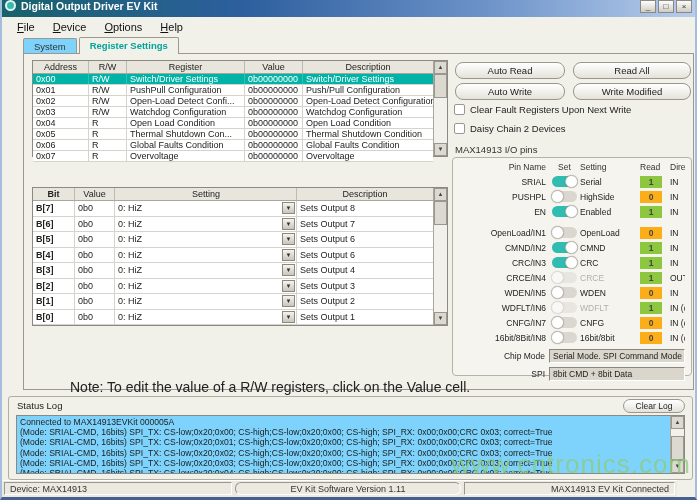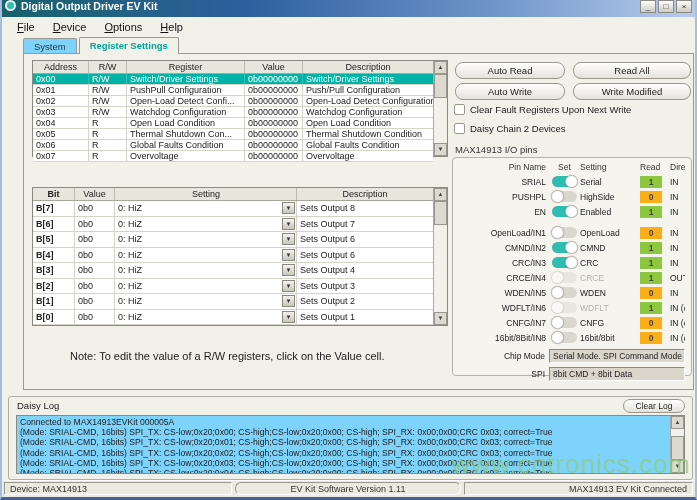--- a/index.html
+++ b/index.html
@@ -41,21 +41,21 @@
   .combo-btn{width:13px;height:12px;margin-left:auto;background:linear-gradient(#f4f3ef,#c9c6bb);
     border:1px solid #8a8a82;font-size:6px;line-height:10px;text-align:center;color:#333;flex:none;}
   
   .vscroll{width:14px;flex:none;background:#f2f1ec;border-left:1px solid #a9a79d;display:flex;flex-direction:column;}
   .sarrow{height:13px;background:#dcd9d0;border:1px solid #9a988e;font-size:6px;text-align:center;
     line-height:11px;color:#444;flex:none;}
   .strack{flex:1;position:relative;}
   .sthumb{position:absolute;left:0;right:0;height:24px;background:#dcd9d0;border:1px solid #9a988e;}
   .sthumb.top{top:0;}.sthumb.bottom{bottom:0;}
   
-  .note{position:absolute;left:10px;top:296px;font-size:11px;color:#222;padding-left:36px;}
+  .note{position:absolute;left:10px;top:325px;font-size:14px;color:#222;padding-left:36px;}
   
   .btn{position:absolute;height:17px;border-radius:8px;border:1px solid #9a988e;
     background:linear-gradient(#ffffff,#e4e2da);font-size:9.5px;color:#222;text-align:center;line-height:15px;}
   .chk{position:absolute;display:flex;align-items:center;gap:5px;font-size:9.5px;color:#222;}
   .chkbox{width:11px;height:11px;background:#fff;border:1px solid #9a988e;border-radius:2px;flex:none;}
   .gcaption{position:absolute;left:431px;top:90px;font-size:9.5px;color:#333;}
   .gbox{position:absolute;left:428px;top:103px;width:240px;height:219px;border:1px solid #b4b2aa;
     border-radius:4px;background:#f5f4ef;padding:4px 6px 3px 4px;}
   .pinhdr,.pinrow{display:flex;align-items:center;font-size:8.5px;color:#222;}
   .pinhdr{margin-bottom:2px;color:#333;}
@@ -83,21 +83,21 @@
   
   .loggroup{position:absolute;left:6px;top:396px;width:685px;height:84px;border:1px solid #b0aea4;
     border-radius:3px;background:#f1f0e9;}
   .logtitle{position:absolute;left:8px;top:3px;font-size:9.5px;color:#222;}
   .clearlog{position:absolute;right:7px;top:2px;width:62px;height:14px;border-radius:7px;border:1px solid #9a988e;
     background:linear-gradient(#ffffff,#e4e2da);font-size:8.5px;color:#222;text-align:center;line-height:12px;}
   .logbox{position:absolute;left:7px;top:18px;right:7px;bottom:5px;background:#7dd3fc;border:1px solid #8a8a82;display:flex;}
   .loglines{flex:1;padding:1px 3px;overflow:hidden;min-width:0;}
   .logline{font-size:8.6px;line-height:10.2px;white-space:nowrap;color:#222;}
   
-  .statusbar{position:absolute;left:0;right:0;bottom:0;height:17px;background:#ece9e0;display:flex;gap:3px;
+  .statusbar{position:absolute;left:0;right:18px;bottom:0;height:17px;background:#ece9e0;display:flex;gap:3px;
     padding:1px 2px 2px 2px;border-top:1px solid #fff;}
   .sbcell{border:1px solid;border-color:#9a988e #fff #fff #9a988e;font-size:9px;color:#333;
     line-height:12px;padding:0 5px;white-space:nowrap;overflow:hidden;}
   .sb1{width:228px;}.sb2{width:226px;text-align:center;border-radius:6px;}.sb3{flex:1;text-align:right;}
   
   .watermark{position:absolute;right:4px;top:449px;font-size:26px;color:#8fcb7c;opacity:.75;z-index:10;
     pointer-events:none;letter-spacing:1px;font-weight:normal;}
 </style>
 </head>
 <body>
@@ -470,21 +470,21 @@
         <div class="fval">Serial Mode. SPI Command Mode 16bit</div>
       </div>
       <div class="fieldrow">
         <div class="flabel">SPI</div>
         <div class="fval">8bit CMD + 8bit Data</div>
       </div>
     </div>
   </div>
 
   <div class="loggroup">
-    <div class="logtitle">Daisy Log</div>
+    <div class="logtitle">Status Log</div>
     <div class="clearlog">Clear Log</div>
     <div class="logbox">
       <div class="loglines">
           <div class="logline">Connected to MAX14913EVKit 000005A</div>
           <div class="logline">(Mode: SRIAL-CMD, 16bits) SPI_TX: CS-low;0x20;0x00; CS-high;CS-low;0x20;0x00; CS-high;   SPI_RX: 0x00;0x00;CRC 0x03;  correct=True</div>
           <div class="logline">(Mode: SRIAL-CMD, 16bits) SPI_TX: CS-low;0x20;0x01; CS-high;CS-low;0x20;0x00; CS-high;   SPI_RX: 0x00;0x00;CRC 0x03;  correct=True</div>
           <div class="logline">(Mode: SRIAL-CMD, 16bits) SPI_TX: CS-low;0x20;0x02; CS-high;CS-low;0x20;0x00; CS-high;   SPI_RX: 0x00;0x00;CRC 0x03;  correct=True</div>
           <div class="logline">(Mode: SRIAL-CMD, 16bits) SPI_TX: CS-low;0x20;0x03; CS-high;CS-low;0x20;0x00; CS-high;   SPI_RX: 0x00;0x00;CRC 0x03;  correct=True</div>
           <div class="logline">(Mode: SRIAL-CMD, 16bits) SPI_TX: CS-low;0x20;0x04; CS-high;CS-low;0x20;0x00; CS-high;   SPI_RX: 0x00;0x00;CRC 0x03;  correct=True</div>
         </div>

